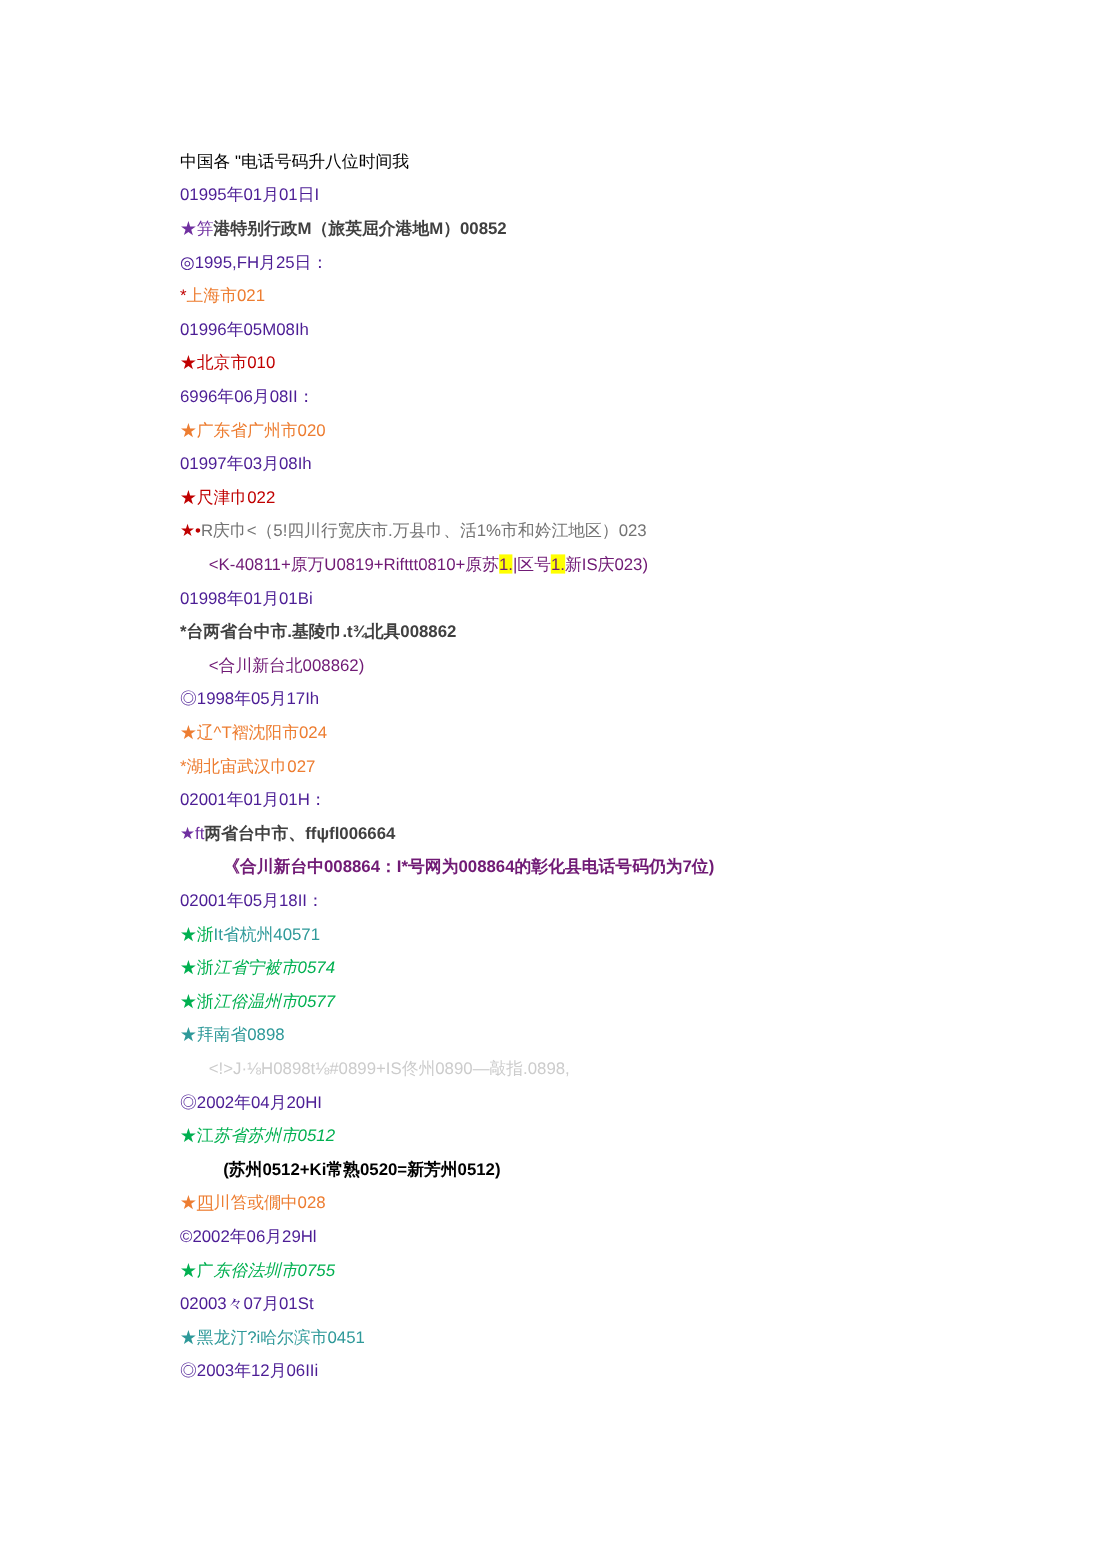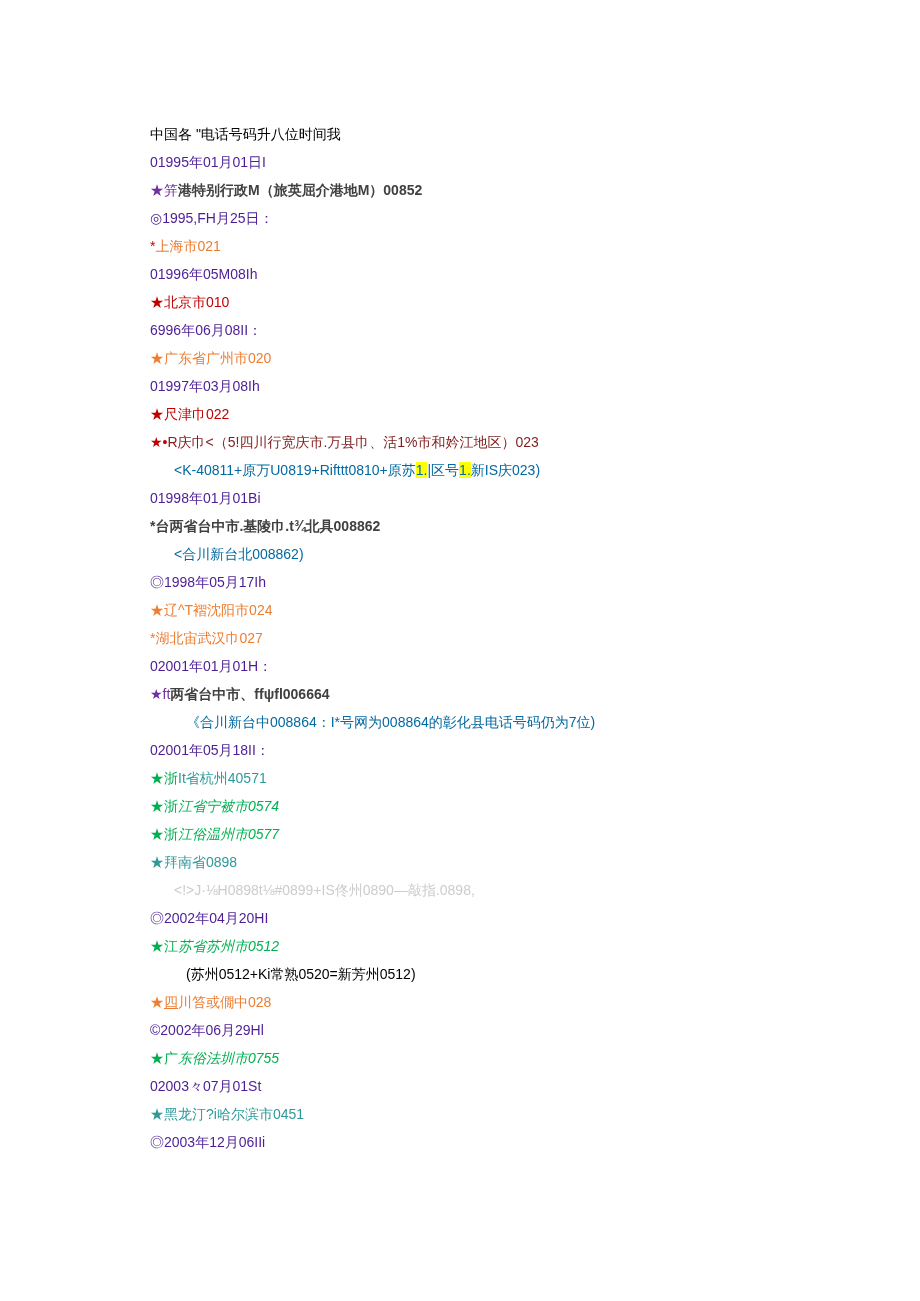--- a/index.html
+++ b/index.html
@@ -22,28 +22,28 @@
     font-weight: normal;
   }
   .star-purple { color: #7030a0; }
   .star-red { color: #c00000; }
   .star-orange { color: #ed7d31; }
   .star-green { color: #00b050; }
   .star-teal { color: #2e9999; }
   .txt-red { color: #c00000; }
   .txt-orange { color: #ed7d31; margin-top: 12px; }
   .txt-purple { color: #404040; font-weight: bold; }
-  .txt-brown { color: #7f1d1d; text-align: right; }
-  .txt-gray { color: #0369a1; }
+  .txt-brown { color: #737373; text-align: right; }
+  .txt-gray { color: #701a75; }
   .txt-lightgray { color: #cccccc; margin-top: 46px; }
   .txt-teal { color: #2e9999; margin-top: 47px; }
   .txt-green { color: #00b050; font-style: italic; }
   .hl { background: #ffff00; }
   .indent1 { padding-left: 24px; }
-  .indent2 { padding-left: 36px; }
+  .indent2 { padding-left: 36px; font-weight: bold; }
   .underline { text-decoration: underline; }
   .line { display: block; }
 </style>
 </head>
 <body>
 
 <div class="title line">中国各 "电话号码升八位时间我</div>
 <div id="content">
     <div class="line date"><span>01995年01月01日I</span></div>
     <div class="line "><span class="star-purple">★笄</span><span class="txt-purple">港特别行政M（旅英屈介港地M）00852</span></div>

